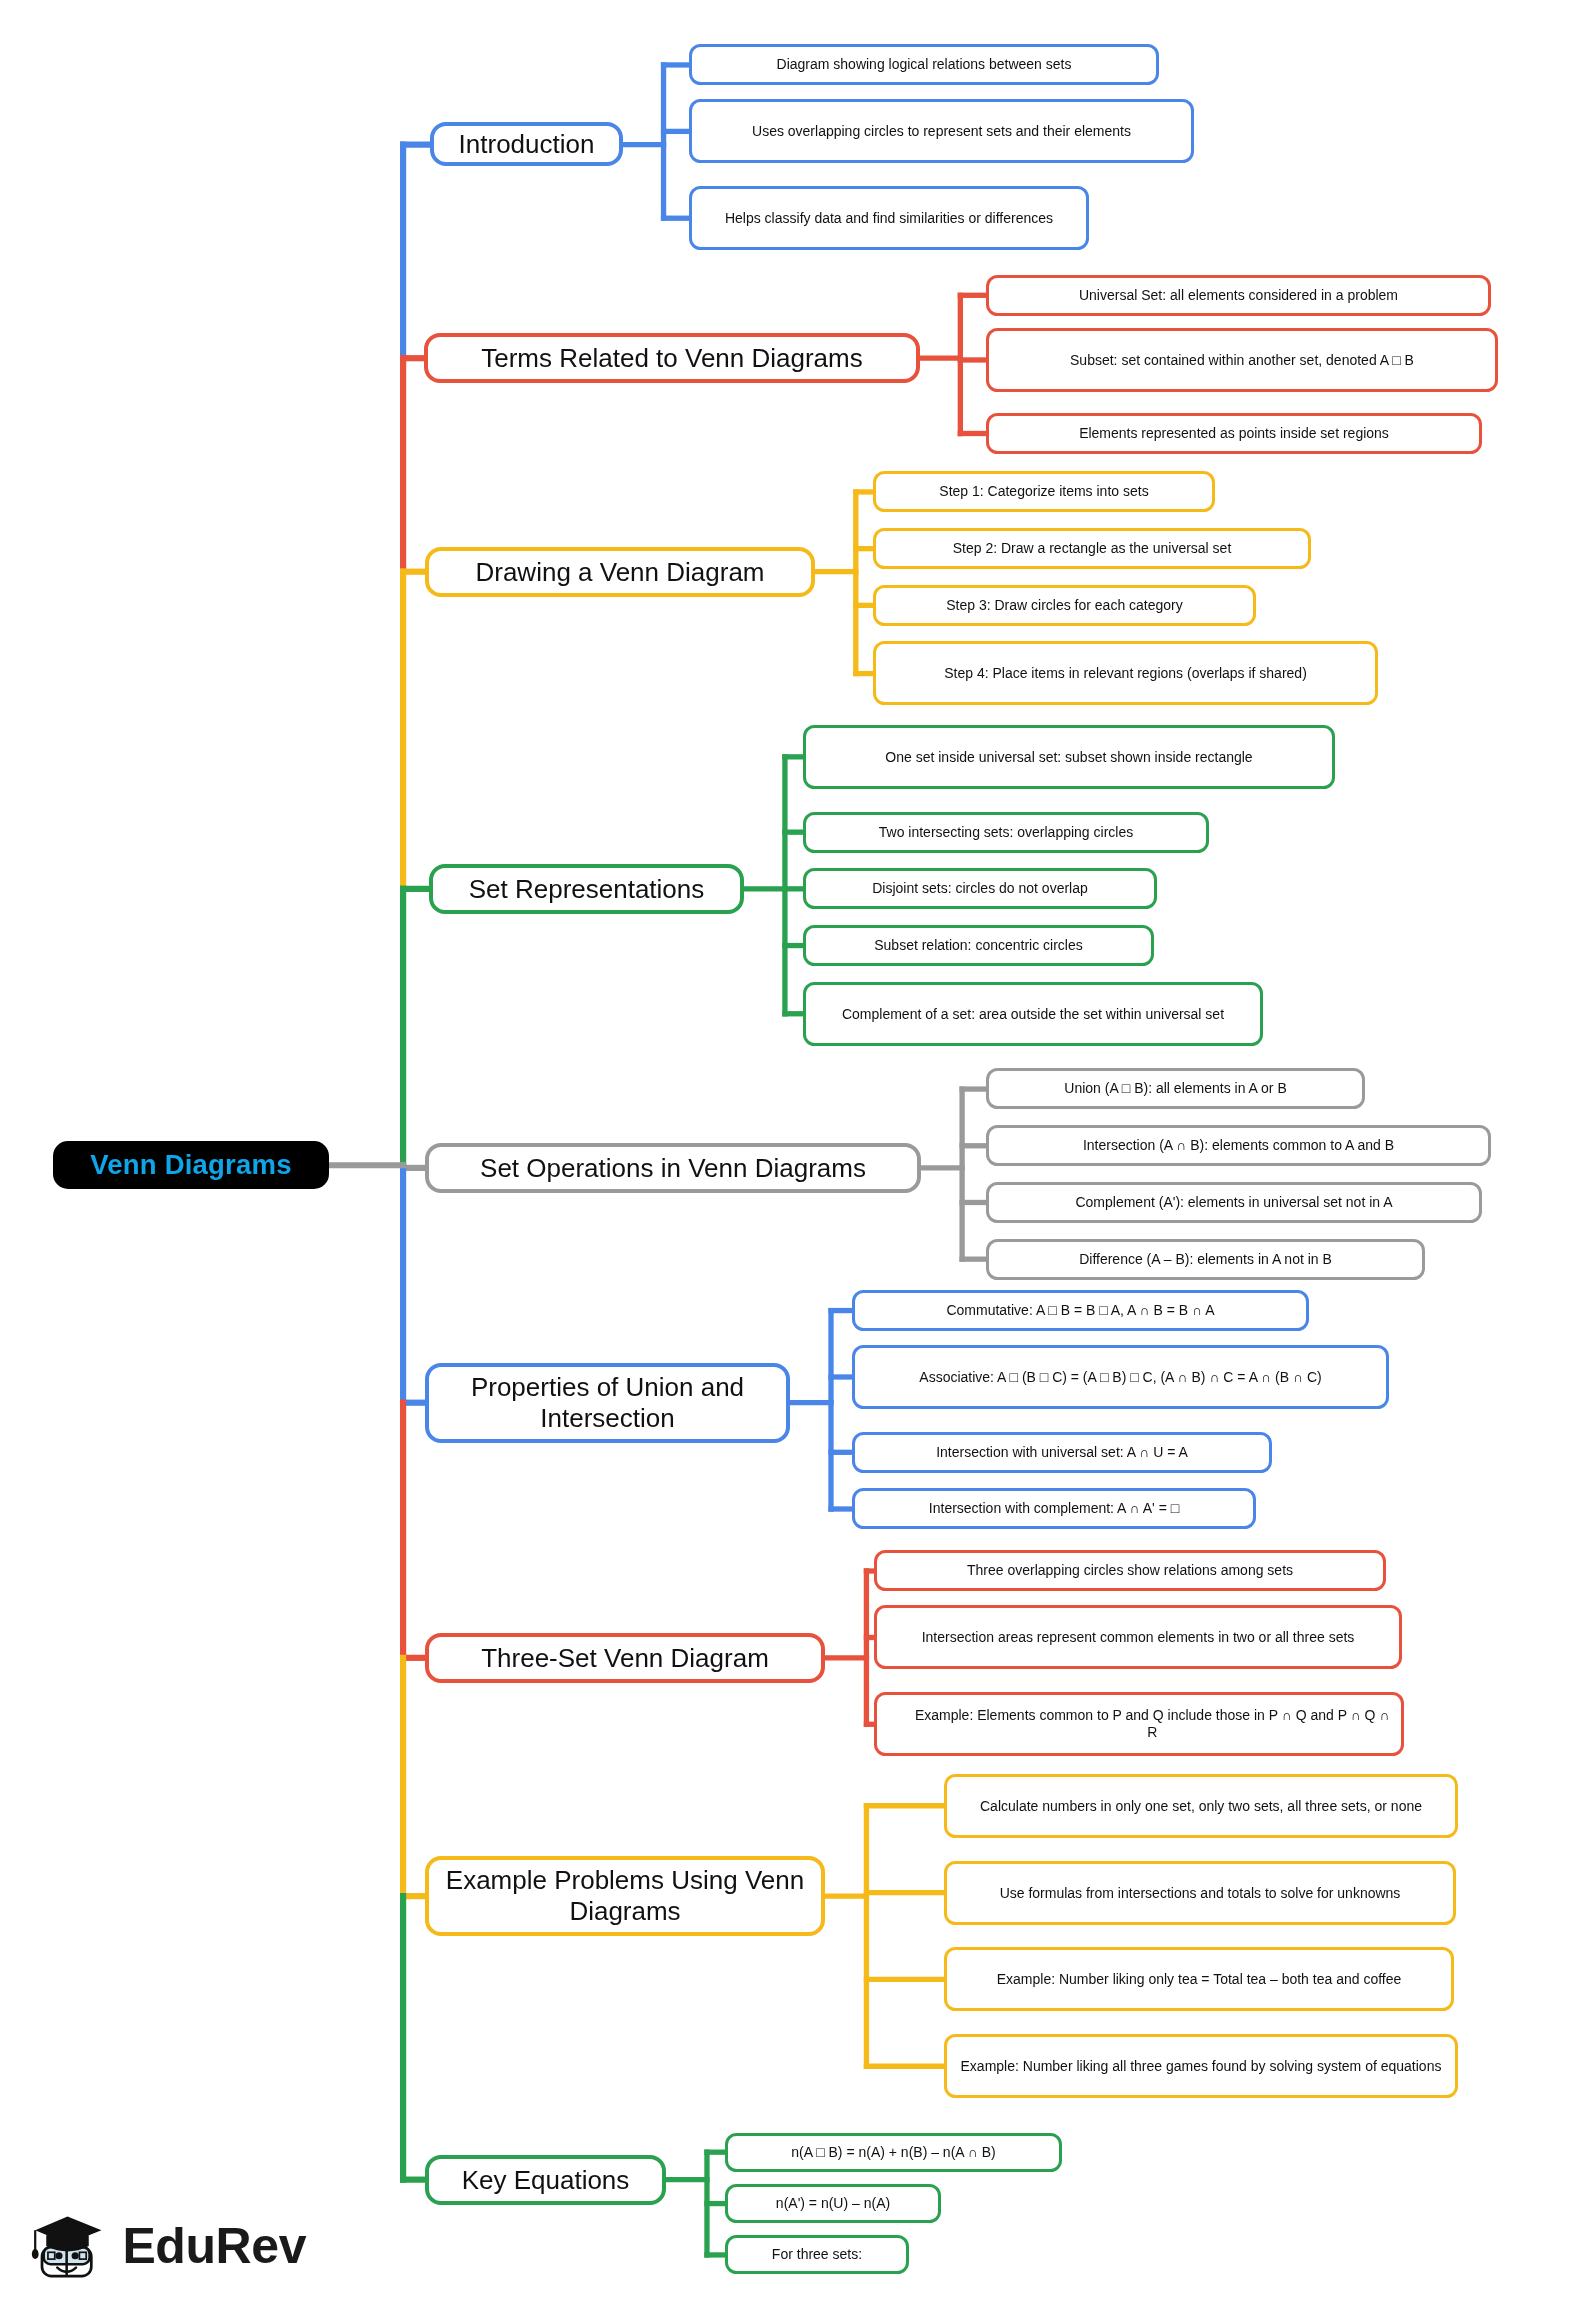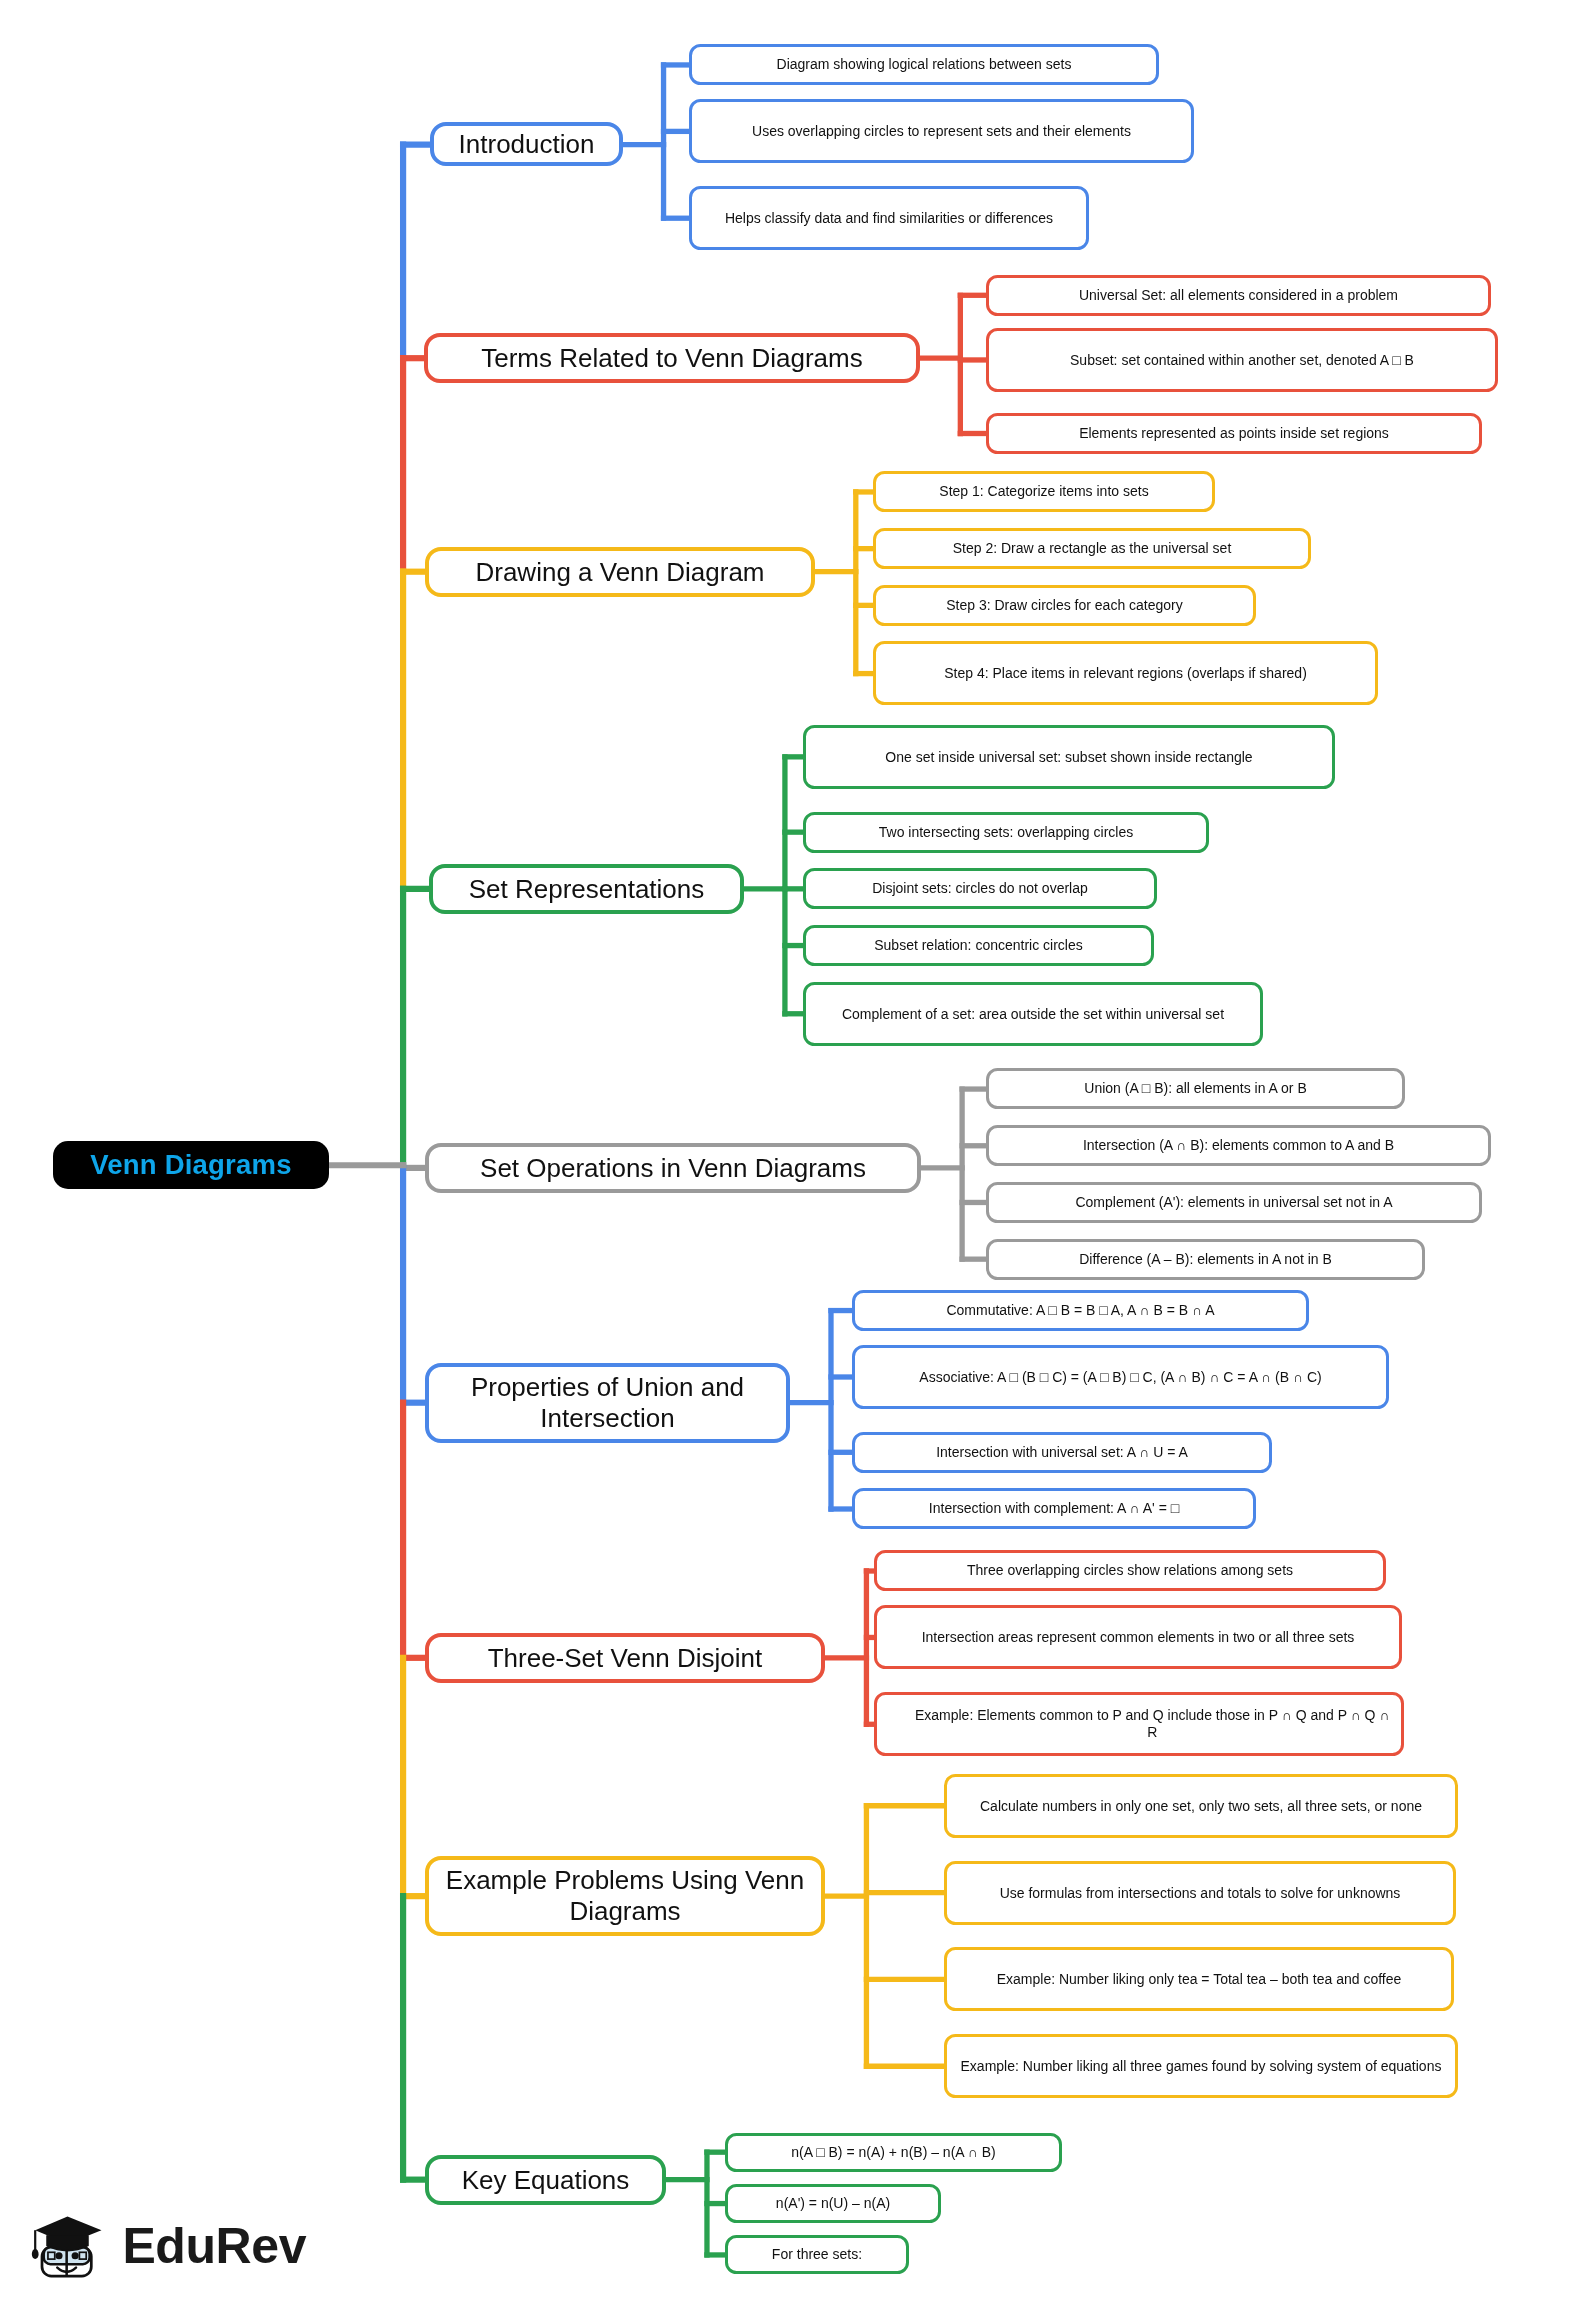--- a/index.html
+++ b/index.html
@@ -225,21 +225,21 @@
     </div>
     <div class="node lvl2" style="left: 803px; top: 925px; width: 351px; height: 41px; border-color: rgb(42, 161, 79);">
       <span>Subset relation: concentric circles</span>
     </div>
     <div class="node lvl2" style="left: 803px; top: 982px; width: 460px; height: 64px; border-color: rgb(42, 161, 79);">
       <span>Complement of a set: area outside the set within universal set</span>
     </div>
     <div class="node lvl1" style="left: 425px; top: 1143px; width: 496px; height: 50px; border-color: rgb(154, 154, 154);">
       <span>Set Operations in Venn Diagrams</span>
     </div>
-    <div class="node lvl2" style="left: 986px; top: 1068px; width: 419px; height: 41px; border-color: rgb(154, 154, 154);">
+    <div class="node lvl2" style="left: 986px; top: 1068px; width: 379px; height: 41px; border-color: rgb(154, 154, 154);">
       <span>Union (A □ B): all elements in A or B</span>
     </div>
     <div class="node lvl2" style="left: 986px; top: 1125px; width: 505px; height: 41px; border-color: rgb(154, 154, 154);">
       <span>Intersection (A ∩ B): elements common to A and B</span>
     </div>
     <div class="node lvl2" style="left: 986px; top: 1182px; width: 496px; height: 41px; border-color: rgb(154, 154, 154);">
       <span>Complement (A'): elements in universal set not in A</span>
     </div>
     <div class="node lvl2" style="left: 986px; top: 1239px; width: 439px; height: 41px; border-color: rgb(154, 154, 154);">
       <span>Difference (A – B): elements in A not in B</span>
@@ -253,21 +253,21 @@
     <div class="node lvl2" style="left: 852px; top: 1345px; width: 537px; height: 64px; border-color: rgb(74, 134, 232);">
       <span>Associative: A □ (B □ C) = (A □ B) □ C, (A ∩ B) ∩ C = A ∩ (B ∩ C)</span>
     </div>
     <div class="node lvl2" style="left: 852px; top: 1432px; width: 420px; height: 41px; border-color: rgb(74, 134, 232);">
       <span>Intersection with universal set: A ∩ U = A</span>
     </div>
     <div class="node lvl2" style="left: 852px; top: 1488px; width: 404px; height: 41px; border-color: rgb(74, 134, 232);">
       <span>Intersection with complement: A ∩ A' = □</span>
     </div>
     <div class="node lvl1" style="left: 425px; top: 1633px; width: 400px; height: 50px; border-color: rgb(232, 81, 60);">
-      <span>Three-Set Venn Disjoint</span>
+      <span>Three-Set Venn Diagram</span>
     </div>
     <div class="node lvl2" style="left: 874px; top: 1550px; width: 512px; height: 41px; border-color: rgb(232, 81, 60);">
       <span>Three overlapping circles show relations among sets</span>
     </div>
     <div class="node lvl2" style="left: 874px; top: 1605px; width: 528px; height: 64px; border-color: rgb(232, 81, 60);">
       <span>Intersection areas represent common elements in two or all three sets</span>
     </div>
     <div class="node lvl2" style="left: 874px; top: 1692px; width: 530px; height: 64px; border-color: rgb(232, 81, 60); padding-left: 37px;">
       <span>Example: Elements common to P and Q include those in P ∩ Q and P ∩ Q ∩ R</span>
     </div>

